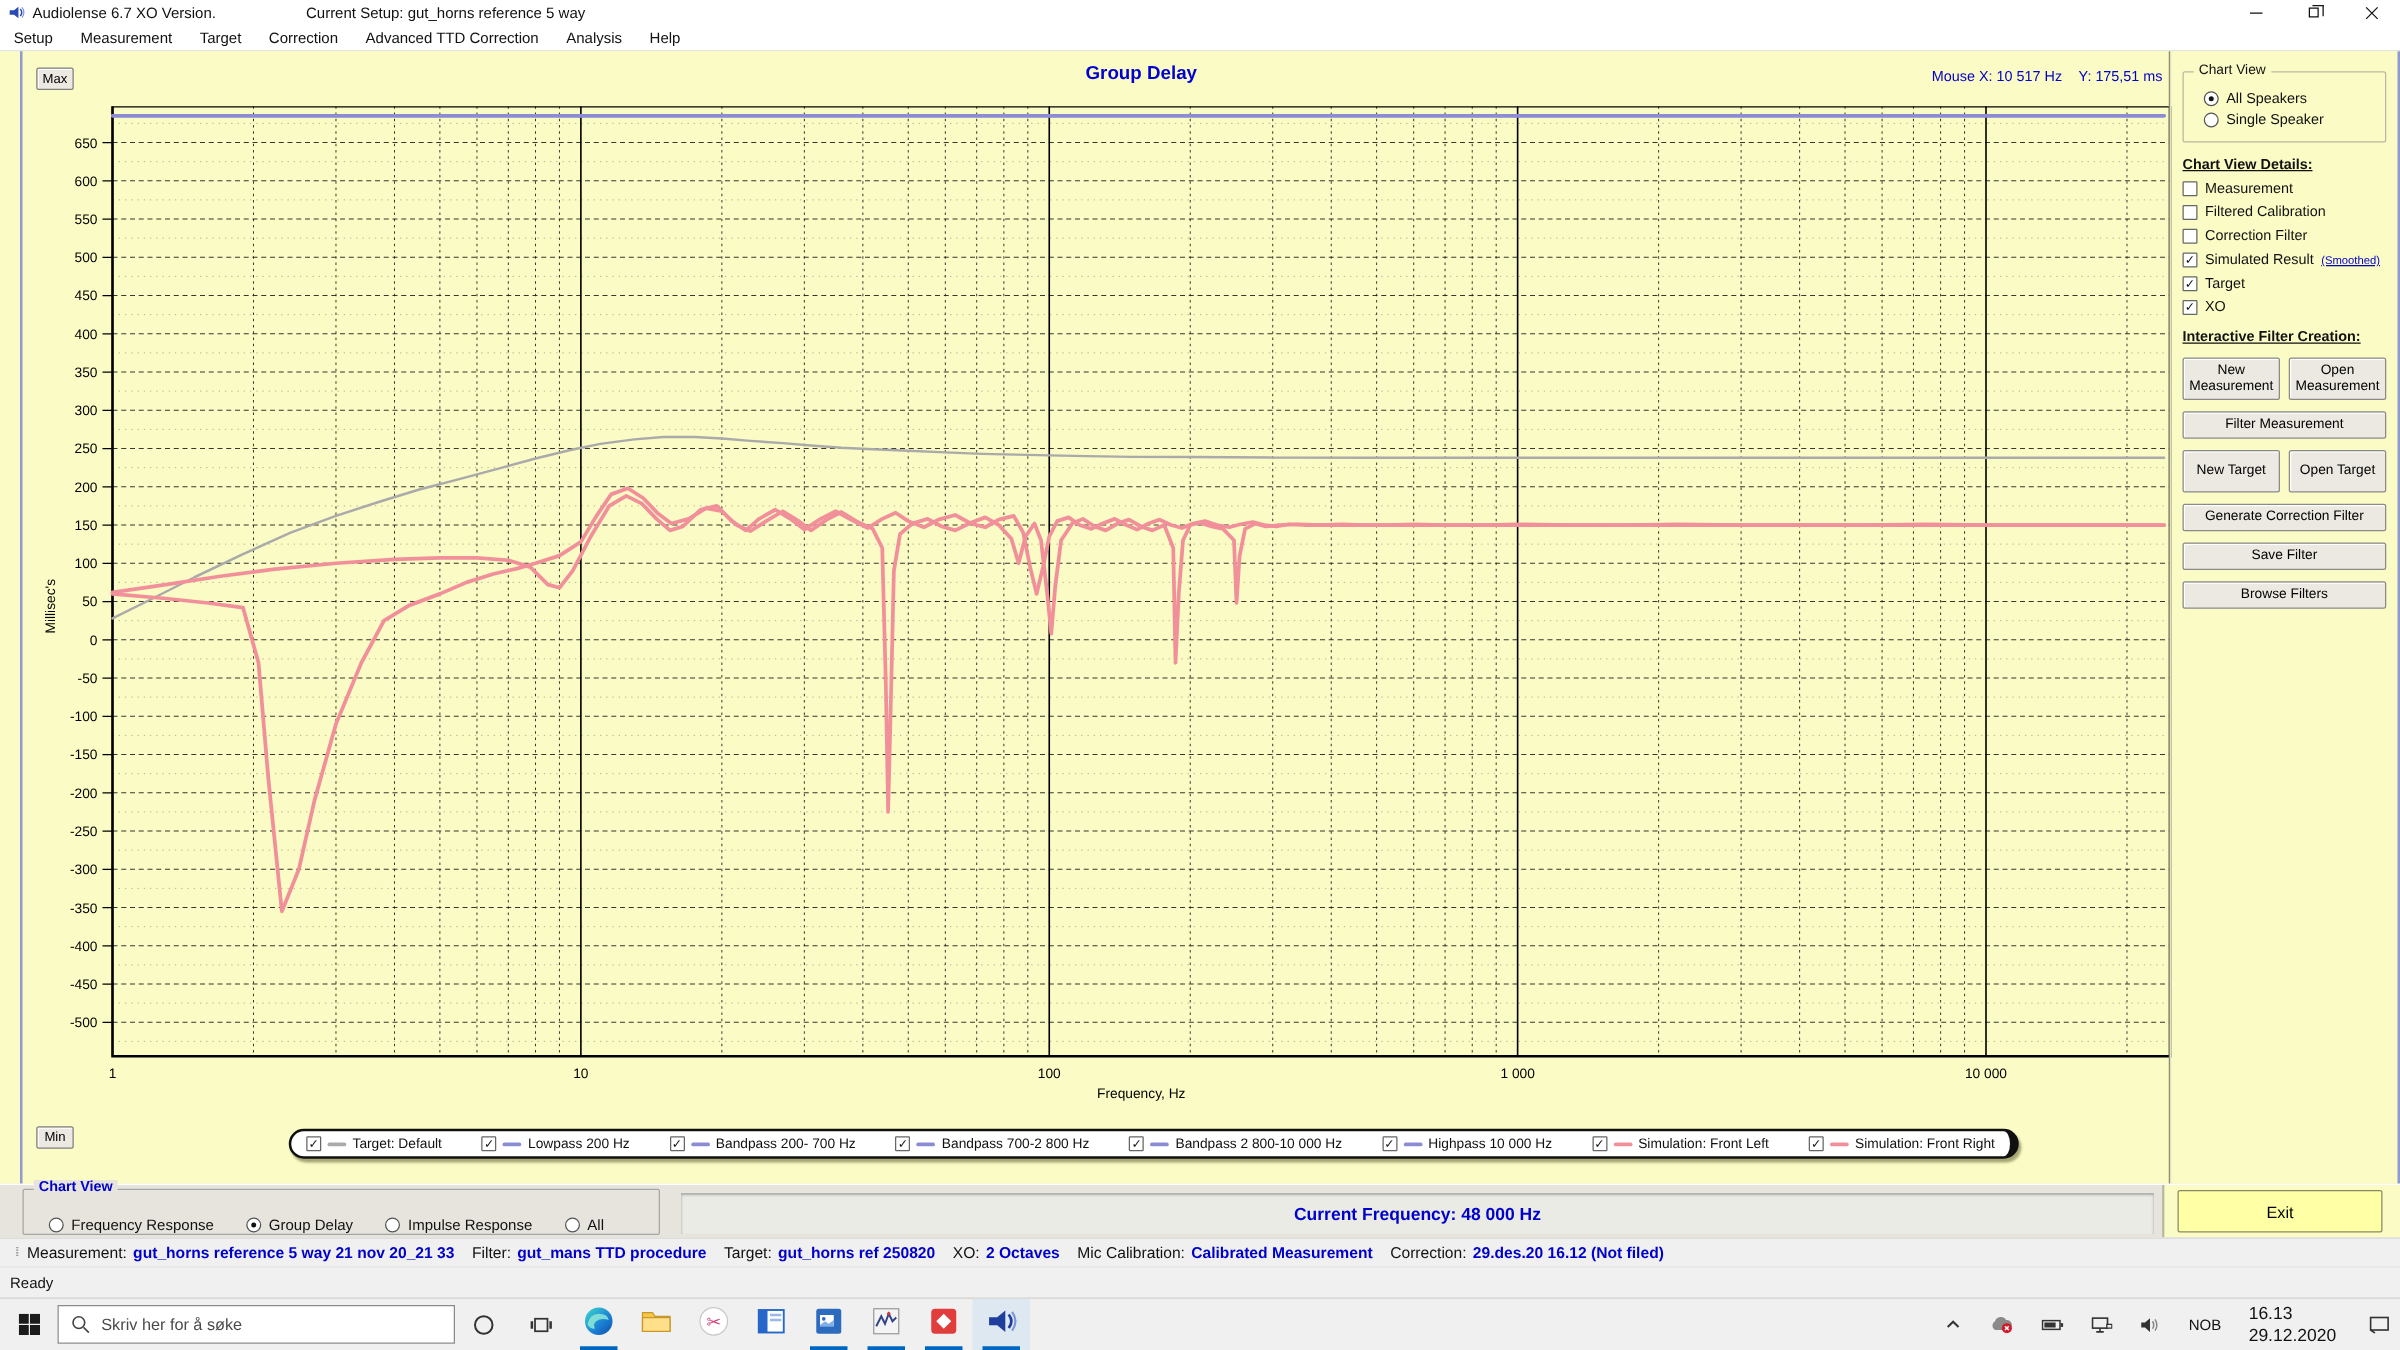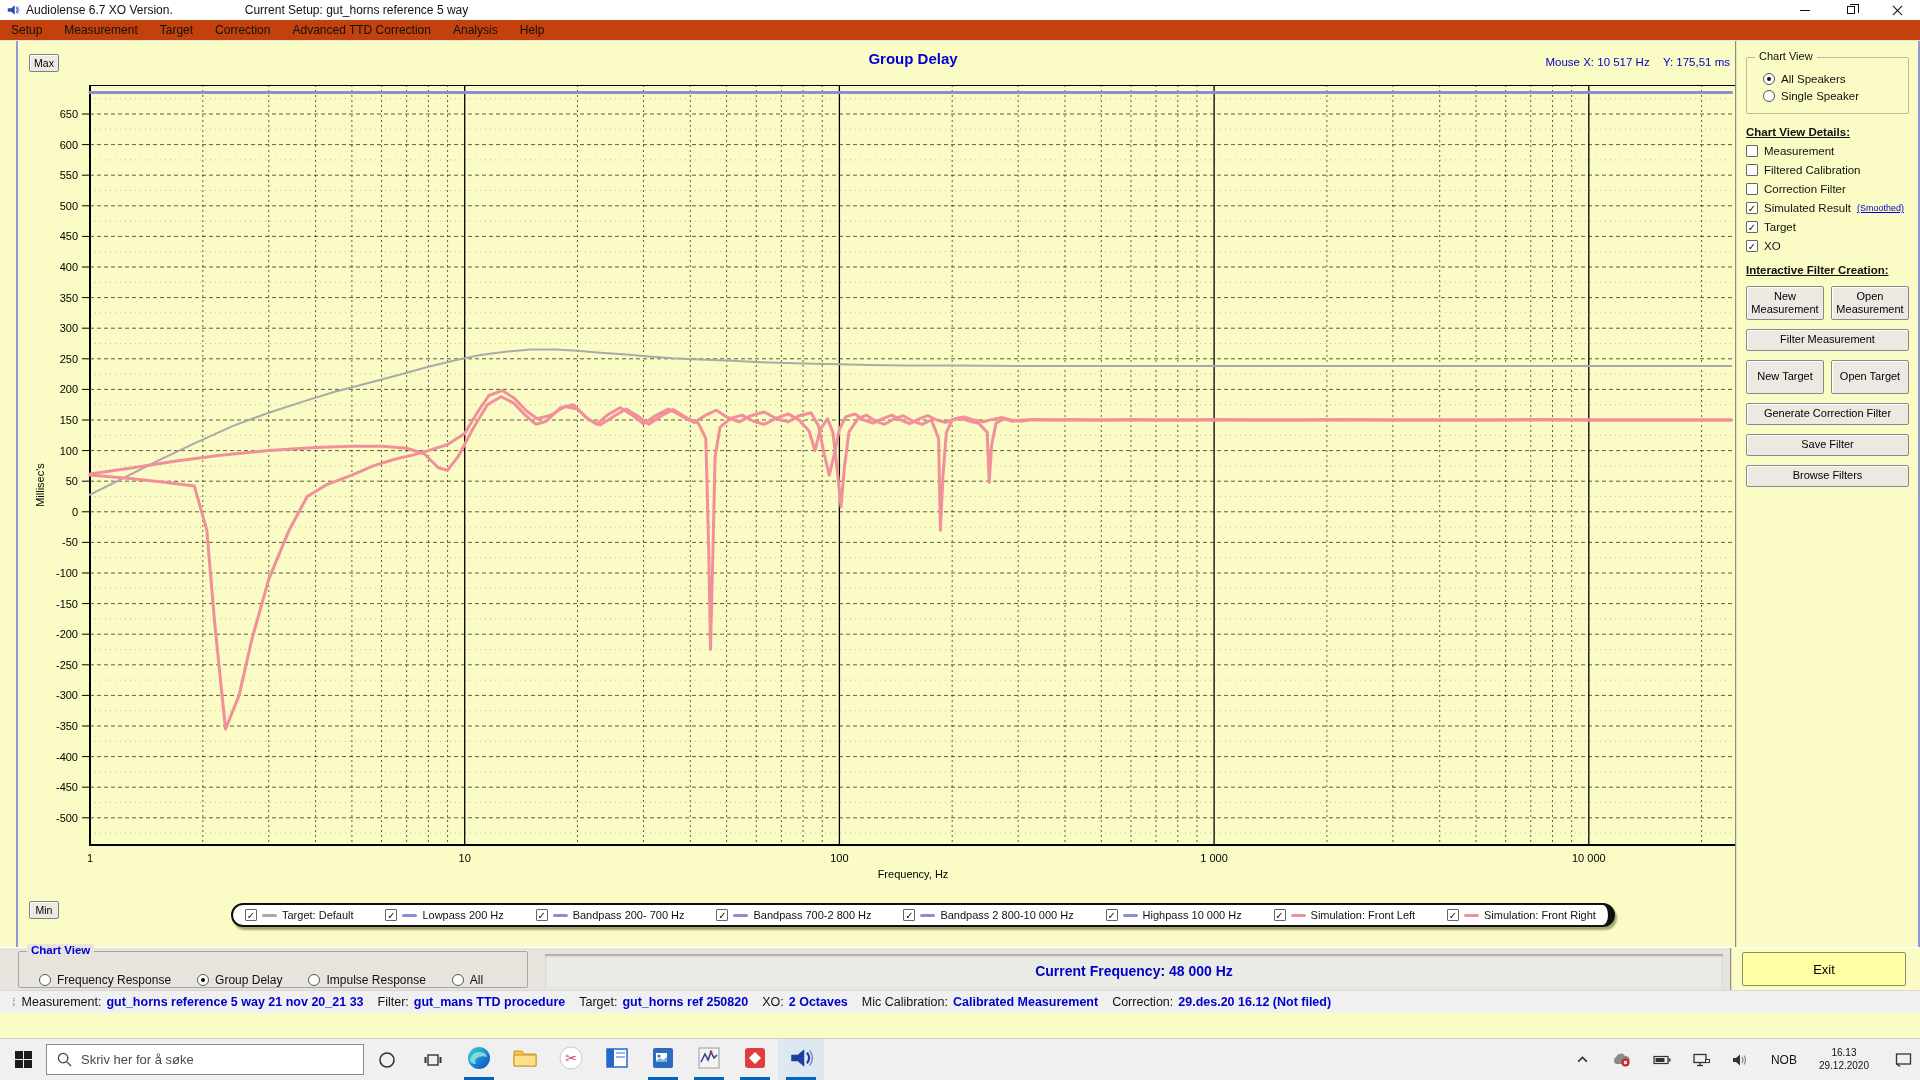--- a/index.html
+++ b/index.html
@@ -13,21 +13,21 @@
   #titlebar .tb-sub{margin-left:72px}
   .wbtns{margin-left:auto;display:flex;height:100%}
   .wbtn{width:46px;height:100%;display:flex;align-items:center;justify-content:center}
   .glyph-min{width:10px;height:0;border-top:1px solid #111}
   .glyph-restore{width:8px;height:8px;border:1px solid #111;position:relative;background:#fff}
   .glyph-restore::before{content:"";position:absolute;left:2px;top:-3px;width:8px;height:8px;border:1px solid #111;border-left:none;border-bottom:none}
   .glyph-close{position:relative;width:11px;height:11px}
   .glyph-close::before,.glyph-close::after{content:"";position:absolute;left:-1px;top:5px;width:13px;height:1px;background:#111}
   .glyph-close::before{transform:rotate(45deg)}.glyph-close::after{transform:rotate(-45deg)}
   
-  #menubar{position:absolute;top:20px;left:0;right:0;height:21px;background:#c2410c;
+  #menubar{position:absolute;top:20px;left:0;right:0;height:21px;background:#ffffff;
            display:flex;align-items:center;font-size:12px;border-bottom:1px solid #e3e3e3}
   .menu-item{padding:0 11px;height:100%;display:flex;align-items:center}
   
   #main{position:absolute;top:41px;left:16px;right:0;height:906px;background:#fbfbc5;
         border-left:2px solid #8f9ad0;border-right:2px solid #8f9ad0}
   #chartpane{position:absolute;left:0;top:0;width:1737px;height:100%}
   .mini-btn{position:absolute;left:11px;width:30px;height:18px;background:#ece9e2;
             border:1px solid #7f7f7f;box-shadow:inset 1px 1px 0 #fff;font-size:10.5px;
             font-family:"Liberation Sans",sans-serif;border-radius:2px}
   #maxbtn{top:13px}
@@ -90,21 +90,21 @@
   #taskbar{position:absolute;top:1038px;left:0;right:0;height:42px;background:#f1f0f1;
            border-top:1px solid #cfcfcf;display:flex;align-items:center}
   .tb-cell{width:46px;height:100%;display:flex;align-items:center;justify-content:center;position:relative;flex:none}
   .tb-cell.running::after{content:"";position:absolute;bottom:0;left:8px;right:8px;height:3px;background:#0067c0}
   .tb-cell.active{background:#dde8f1}
   #searchbox{width:318px;height:31px;background:#fff;border:1px solid #8b8b8b;display:flex;
              align-items:center;gap:9px;padding:0 10px;font-size:13px;color:#4a4a4a;flex:none}
   #tray{margin-left:auto;display:flex;align-items:center;gap:22px;padding-right:8px}
   #tray .tray-ic{display:flex;align-items:center}
   #tray .lang{font-size:12px}
-  #clock{text-align:center;font-size:10px;line-height:1.25}
+  #clock{text-align:left;font-size:14px;line-height:1.25}
   #actioncenter{margin-left:4px}
 </style>
 </head>
 <body>
 
 <div id="app">
 
   <div id="titlebar">
     <span class="appicon">
       <svg width="14" height="14" viewBox="0 0 24 24">
@@ -445,20 +445,23 @@
   <div id="statusbar">
     <span class="grip">⁞⁞</span>
   <span class="st-seg"><span>Measurement:</span><b>gut_horns reference 5 way 21 nov 20_21 33</b></span>
       <span class="st-seg"><span>Filter:</span><b>gut_mans TTD procedure</b></span>
       <span class="st-seg"><span>Target:</span><b>gut_horns ref 250820</b></span>
       <span class="st-seg"><span>XO:</span><b>2 Octaves</b></span>
       <span class="st-seg"><span>Mic Calibration:</span><b>Calibrated Measurement</b></span>
       <span class="st-seg"><span>Correction:</span><b>29.des.20 16.12 (Not filed)</b></span>
     </div>
 
+  <div id="readybar">
+    <span>Ready</span>
+  </div>
 
   <div id="taskbar">
     <div class="tb-cell">
       <svg width="17" height="17" viewBox="0 0 17 17">
           <rect x="0" y="0" width="8" height="8" fill="#1b1b1b"></rect>
           <rect x="9" y="0" width="8" height="8" fill="#1b1b1b"></rect>
           <rect x="0" y="9" width="8" height="8" fill="#1b1b1b"></rect>
           <rect x="9" y="9" width="8" height="8" fill="#1b1b1b"></rect>
         </svg>
     </div>

